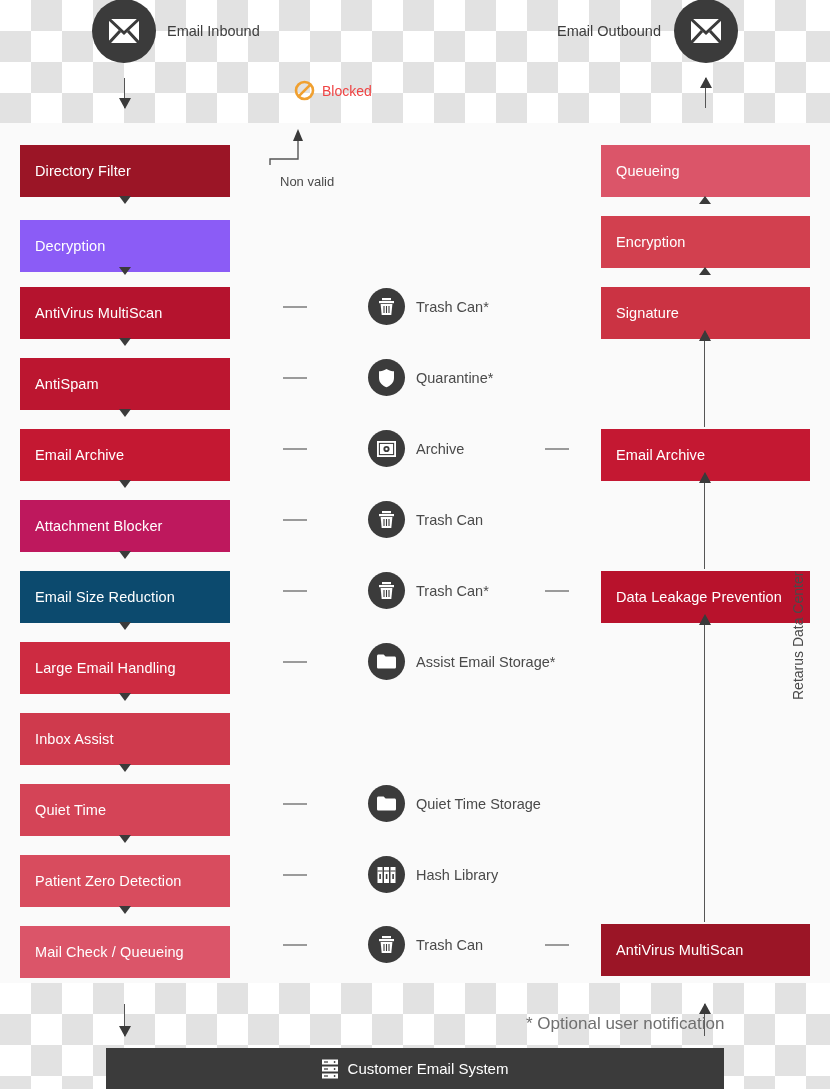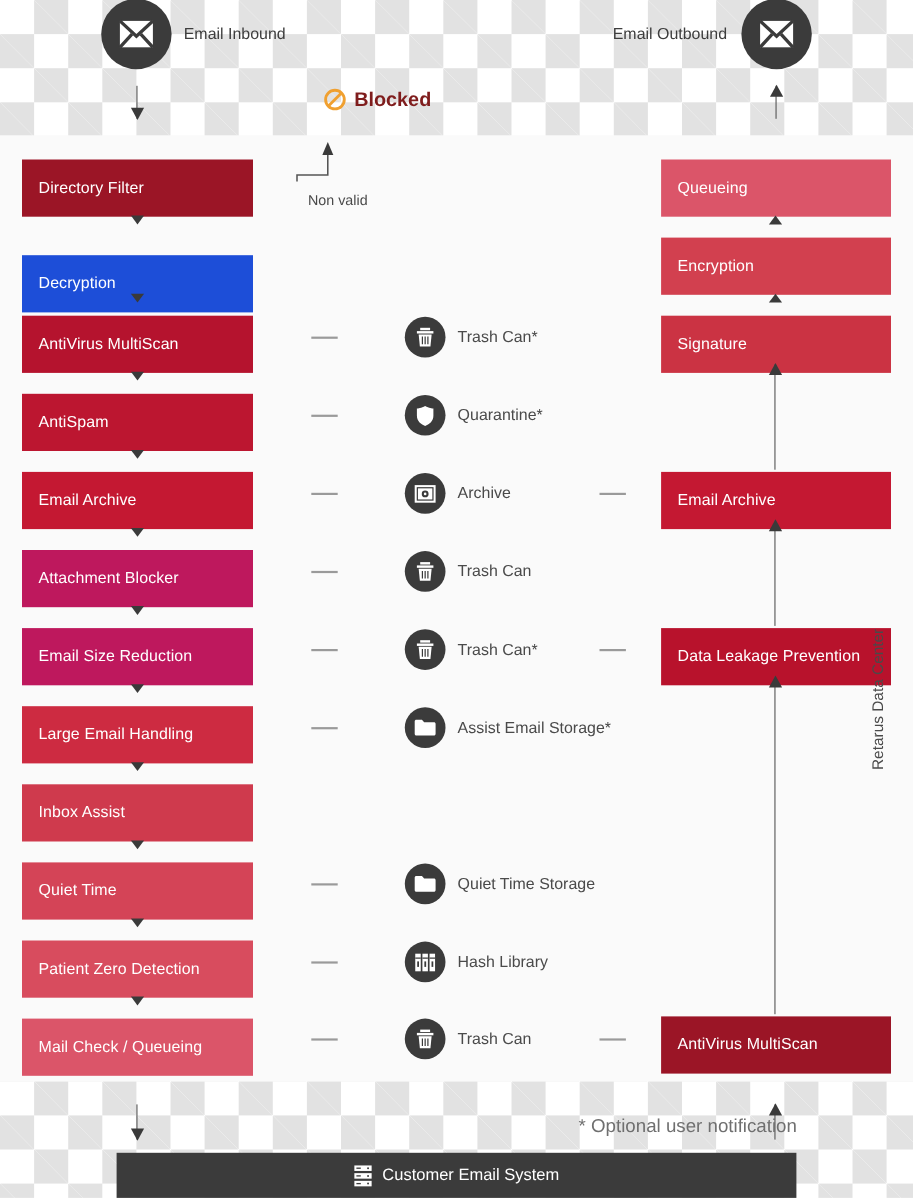--- a/index.html
+++ b/index.html
@@ -68,21 +68,21 @@
 
   
   .endpoint{
     position:absolute;width:64px;height:64px;border-radius:50%;
     background:#3b3b3b;display:flex;align-items:center;justify-content:center;
   }
   .endpoint-label{position:absolute;font-size:14.5px;color:#3d3d3d;white-space:nowrap;}
 
   
   #blocked-row{position:absolute;left:294px;top:80px;display:flex;align-items:center;gap:7px;}
-  .blocked-label{font-size:18px;color:#7f1d1d;font-weight:bold;}
+  .blocked-label{font-size:14px;color:#ef4444;}
 
   
   #nonvalid-elbow{position:absolute;left:268px;top:127px;width:44px;height:40px;}
   #nonvalid-label{position:absolute;left:280px;top:174px;font-size:13px;color:#4a4a4a;white-space:nowrap;}
 
   
   #datacenter-label{
     position:absolute;left:790px;top:700px;
     font-size:14px;color:#4a4a4a;white-space:nowrap;
     transform:rotate(-90deg);transform-origin:left top;
@@ -143,36 +143,36 @@
 
   <svg id="nonvalid-elbow" viewBox="0 0 44 40">
     <path d="M2 38 L2 32 L30 32 L30 12" fill="none" stroke="#555" stroke-width="1.4"></path>
     <path d="M30 2 L35 14 L25 14 Z" fill="#3a3a3a"></path>
   </svg>
   <div id="nonvalid-label">Non valid</div>
 
   <div class="pbox col-left" style="top:145px;background:#9B1526">
       <span>Directory Filter</span>
     </div>
-  <div class="pbox col-left" style="top:232px;background:#1d4ed8">
+  <div class="pbox col-left" style="top:220px;background:#8b5cf6">
       <span>Decryption</span>
     </div>
   <div class="pbox col-left" style="top:287px;background:#B5132E">
       <span>AntiVirus MultiScan</span>
     </div>
   <div class="pbox col-left" style="top:358px;background:#BC1630">
       <span>AntiSpam</span>
     </div>
   <div class="pbox col-left" style="top:429px;background:#C41832">
       <span>Email Archive</span>
     </div>
   <div class="pbox col-left" style="top:500px;background:#be185d">
       <span>Attachment Blocker</span>
     </div>
-  <div class="pbox col-left" style="top:571px;background:#be185d">
+  <div class="pbox col-left" style="top:571px;background:#0c4a6e">
       <span>Email Size Reduction</span>
     </div>
   <div class="pbox col-left" style="top:642px;background:#CD2B41">
       <span>Large Email Handling</span>
     </div>
   <div class="pbox col-left" style="top:713px;background:#CF3A4D">
       <span>Inbox Assist</span>
     </div>
   <div class="pbox col-left" style="top:784px;background:#D44457">
       <span>Quiet Time</span>

